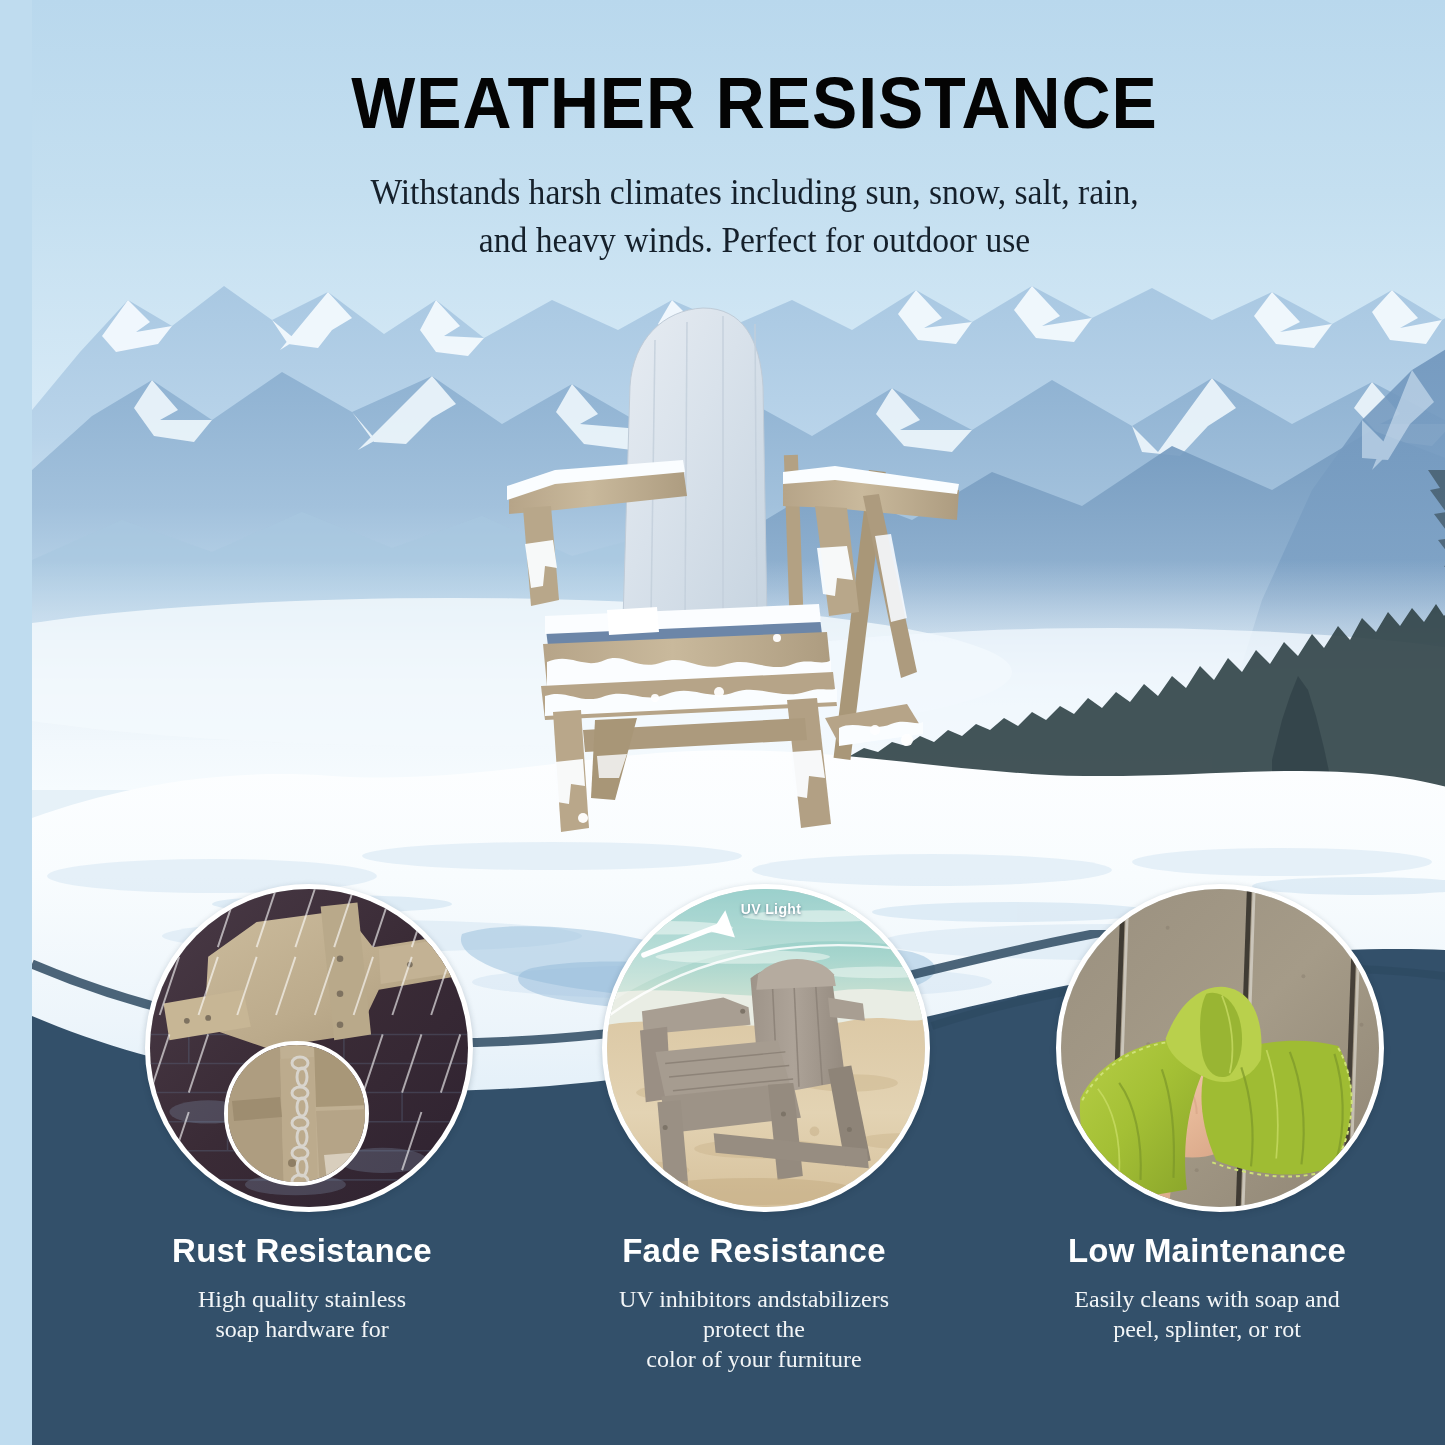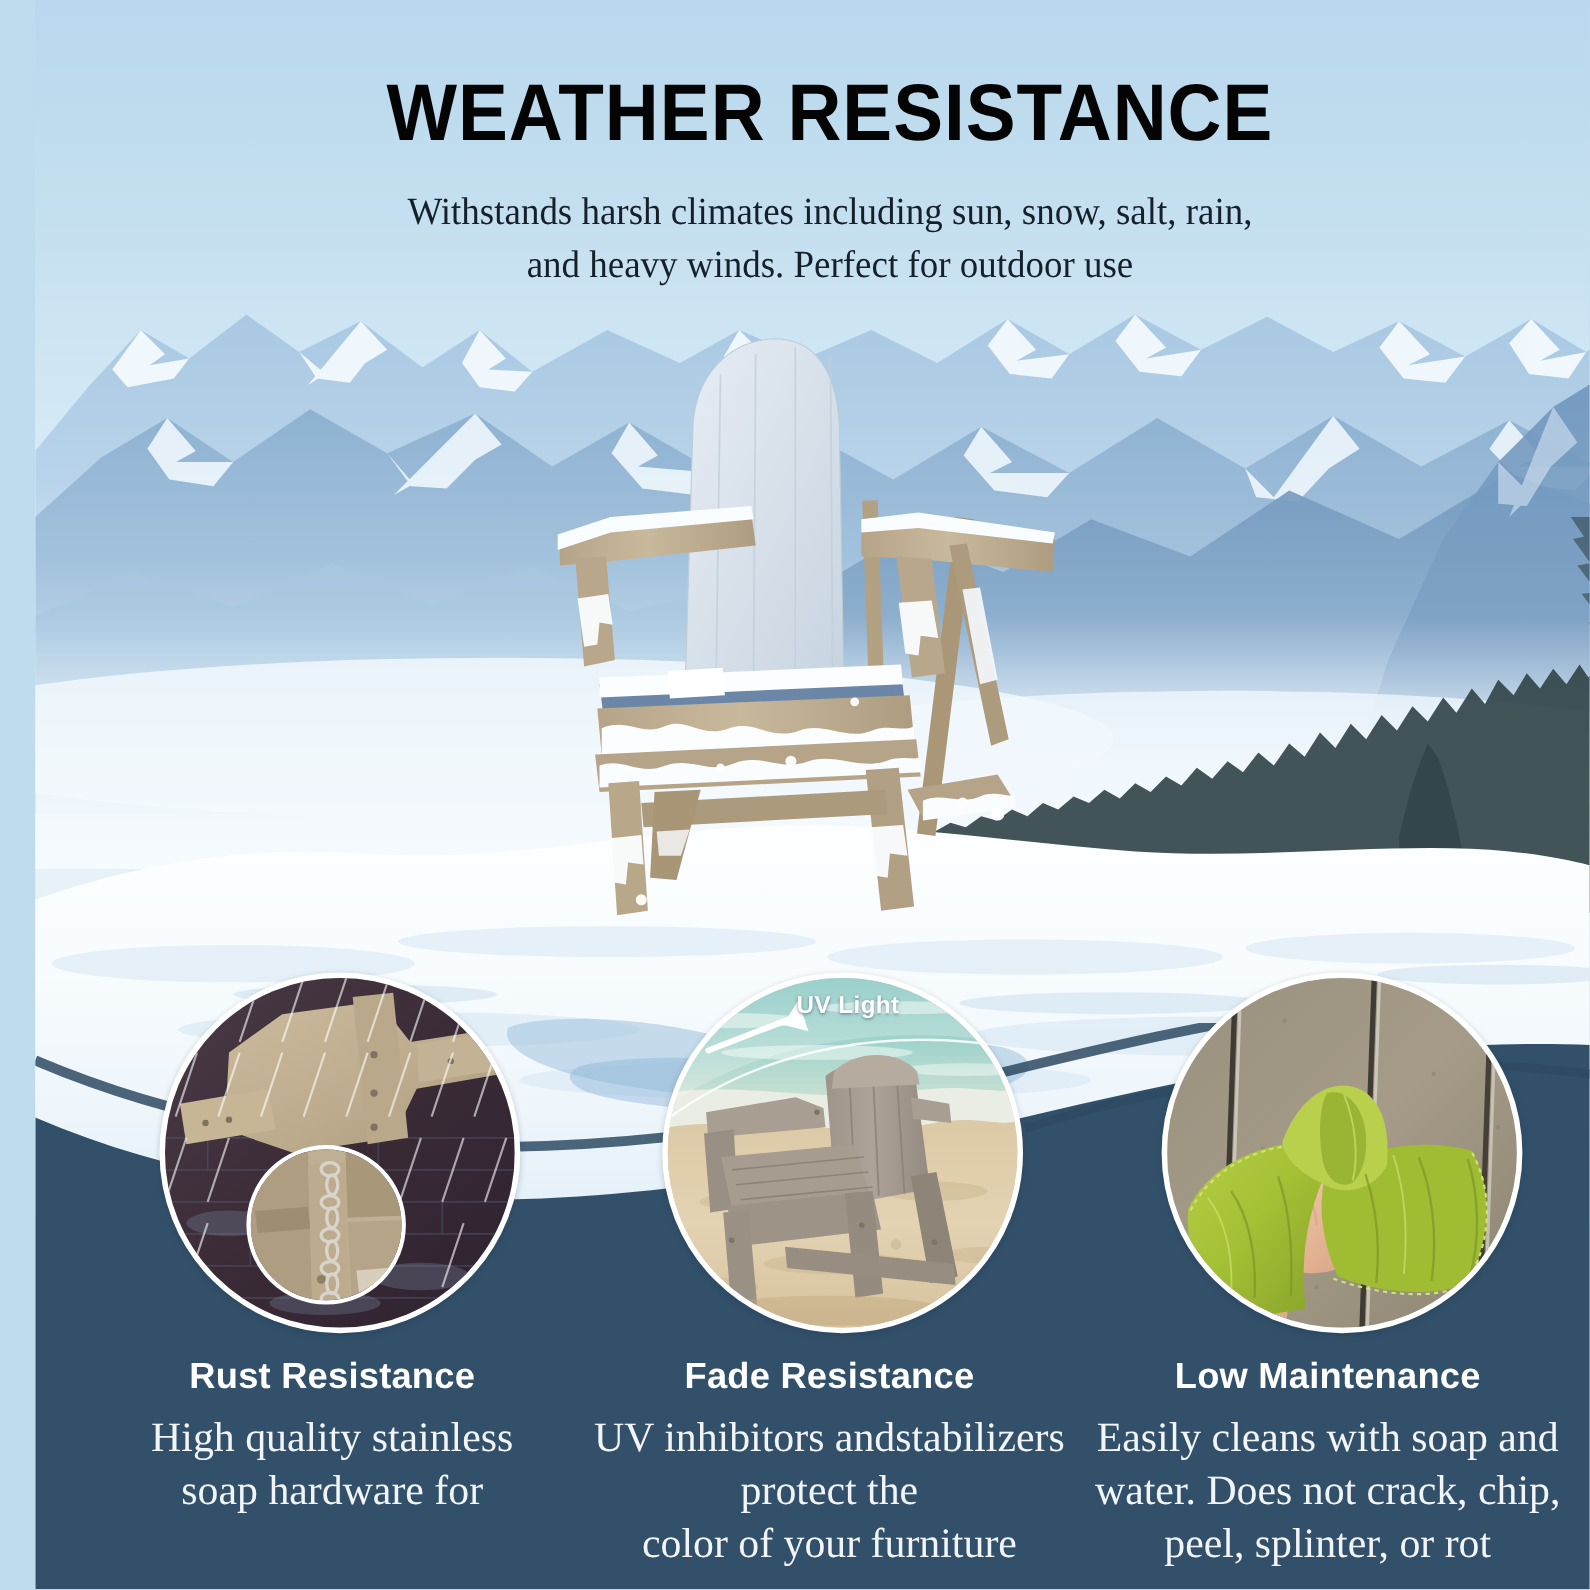--- a/index.html
+++ b/index.html
@@ -82,21 +82,21 @@
     position:absolute; left:74px; top:152px;
     width:145px; height:145px; border-radius:50%;
     border:4px solid #fff; overflow:hidden; z-index:5;
   }
 
   
   .uv-label {
     position:absolute; left:44px; top:12px; width:240px;
     text-align:center;
     color:#ffffff;
-    font-size:22px; font-weight:bold;
+    font-size:14px; font-weight:bold;
     letter-spacing:.4px;
     text-shadow:0 1px 3px rgba(0,40,70,.55);
     z-index:6;
   }
 
   
   .features { position:absolute; left:0; top:1232px; width:1395px; height:210px; z-index:40; }
   .feat { position:absolute; width:430px; text-align:center; }
   .feat-1 { left:55px; }
   .feat-2 { left:507px; }
@@ -104,21 +104,21 @@
   .feat-title {
     font-family:"Liberation Sans", sans-serif;
     font-weight:bold;
     font-size:33px;
     color:#FFFFFF;
     letter-spacing:.2px;
     margin-bottom:14px;
   }
   .feat-desc {
     font-family:"Liberation Serif", serif;
-    font-size:38px;
+    font-size:24px;
     line-height:1.26;
     color:#F2F5F7;
   }
 </style>
 </head>
 <body>
 
 <div class="stage">
 
   <div class="sky"></div>
@@ -635,19 +635,18 @@
         <div>UV inhibitors andstabilizers</div>
         <div>protect the</div>
         <div>color of your furniture</div>
       </div>
     </div>
 
     <div class="feat feat-3">
       <div class="feat-title">Low Maintenance</div>
       <div class="feat-desc">
         <div>Easily cleans with soap and</div>
-        <div>water. Does not crack, chip,</div>
         <div>peel, splinter, or rot</div>
       </div>
     </div>
   </div>
 
 </div>
 
 </body></html>

